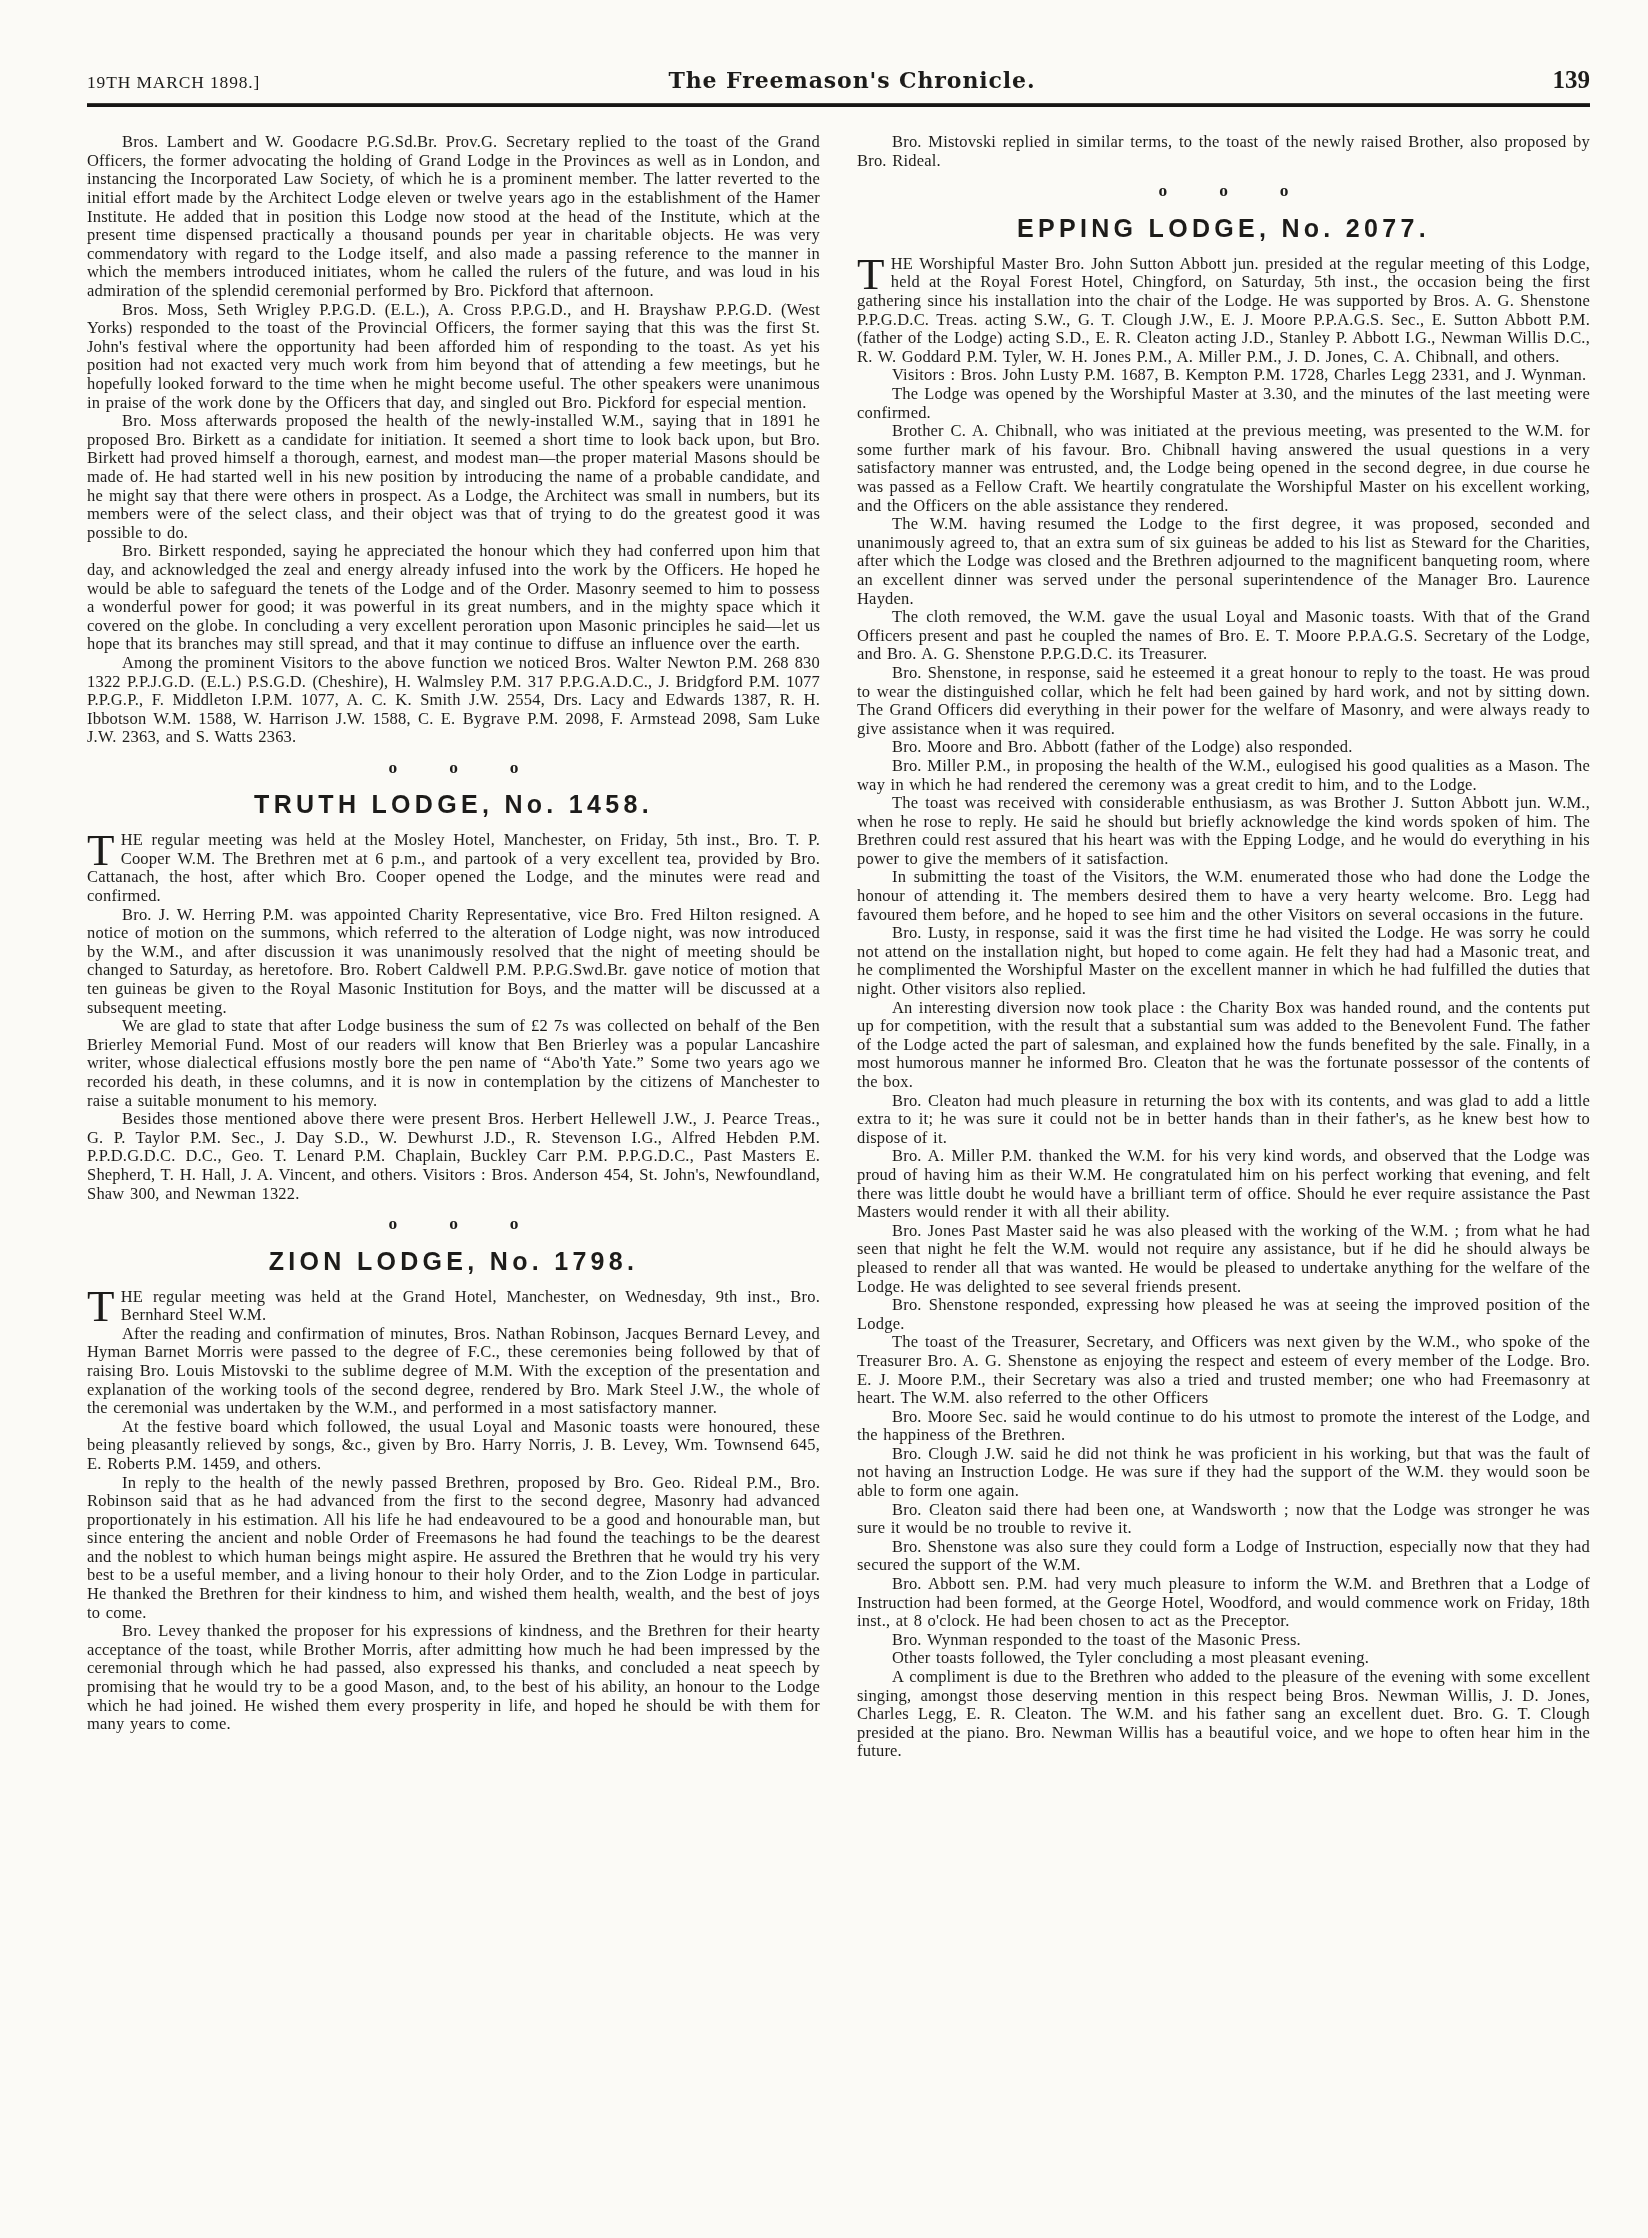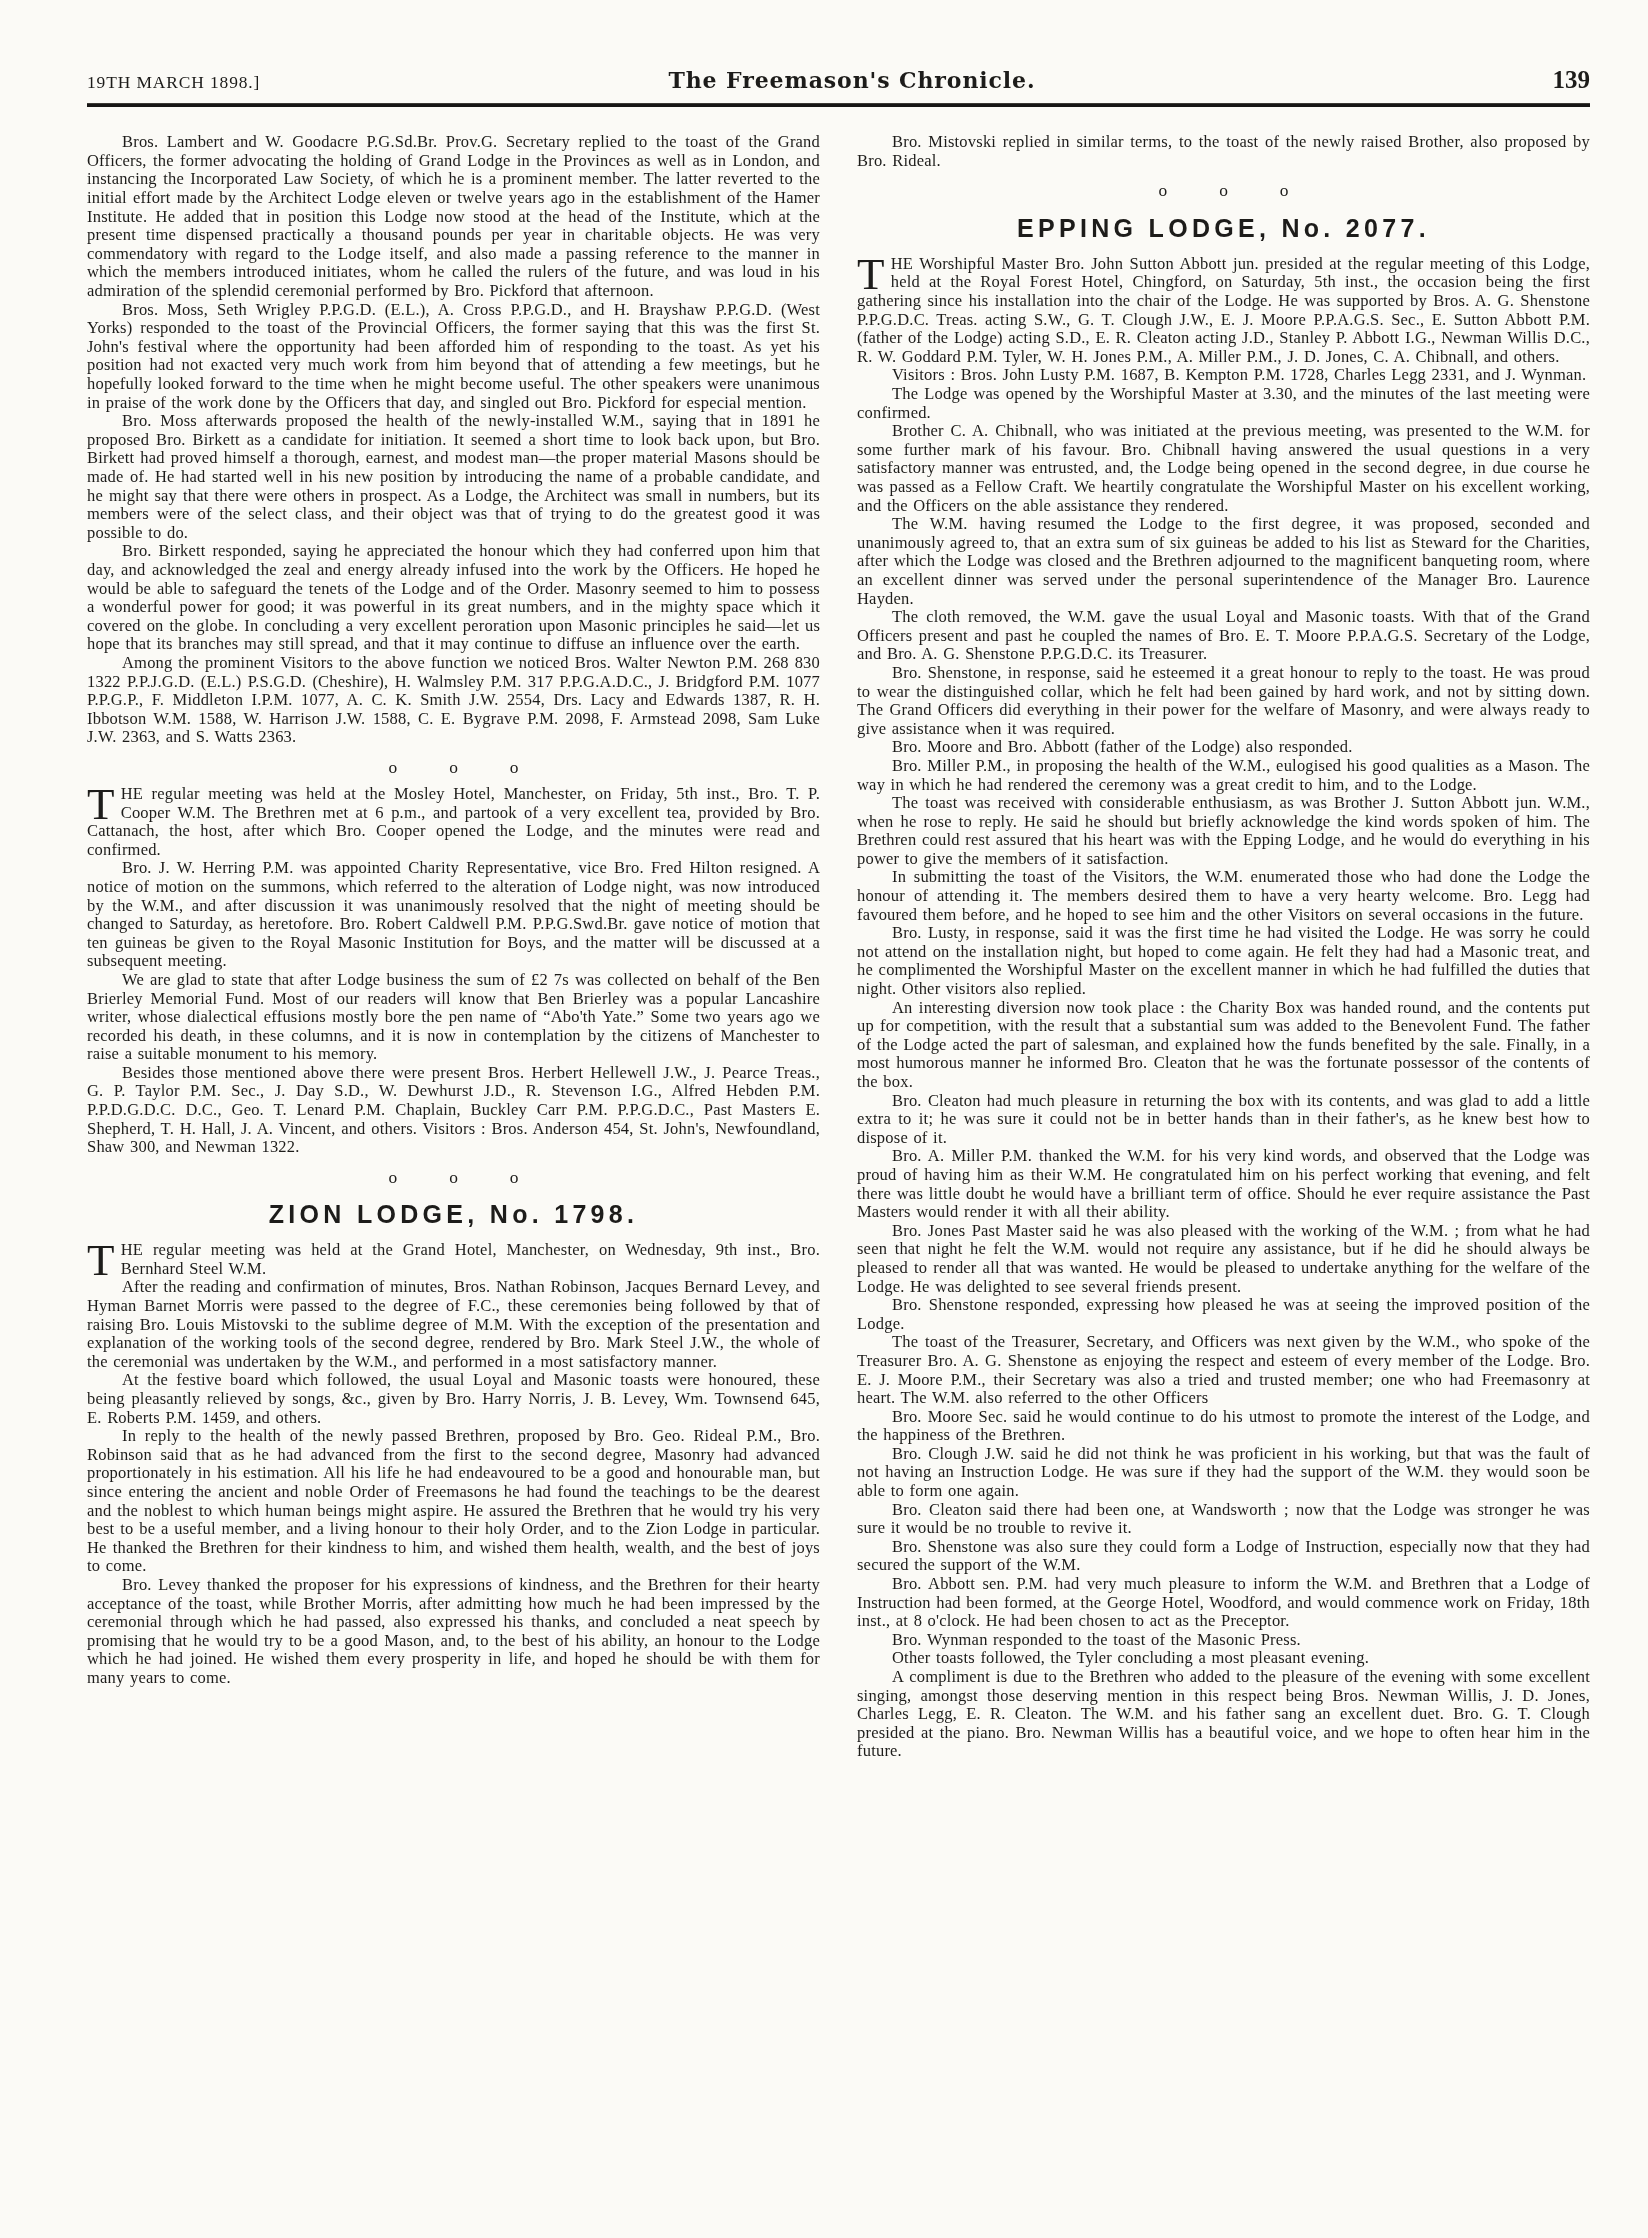--- a/index.html
+++ b/index.html
@@ -84,21 +84,21 @@
     font-weight:600;
     font-size:25px;
     letter-spacing:4.3px;
     text-align:center;
     text-indent:0;
     margin:14px 0 12px 0;
   }
   .separator{
     text-align:center;
     font-size:17.4px;
-    font-weight:400;
+    font-weight:700;
     margin:12px 0 8.7px 0;
     line-height:17.4px;
   }
   .separator span{
     margin:0 26px;
   }
 </style>
 </head>
 <body>
 
@@ -110,20 +110,21 @@
   </header>
   <div class="rule"></div>
   <main class="columns">
     <section class="col">
         <p class="para">Bros. Lambert and W. Goodacre P.G.Sd.Br. Prov.G. Secretary replied to the toast of the Grand Officers, the former advocating the holding of Grand Lodge in the Provinces as well as in London, and instancing the Incorporated Law Society, of which he is a prominent member. The latter reverted to the initial effort made by the Architect Lodge eleven or twelve years ago in the establishment of the Hamer Institute. He added that in position this Lodge now stood at the head of the Institute, which at the present time dispensed practically a thousand pounds per year in charitable objects. He was very commendatory with regard to the Lodge itself, and also made a passing reference to the manner in which the members introduced initiates, whom he called the rulers of the future, and was loud in his admiration of the splendid ceremonial performed by Bro. Pickford that afternoon.</p>
         <p class="para">Bros. Moss, Seth Wrigley P.P.G.D. (E.L.), A. Cross P.P.G.D., and H. Brayshaw P.P.G.D. (West Yorks) responded to the toast of the Provincial Officers, the former saying that this was the first St. John's festival where the opportunity had been afforded him of responding to the toast. As yet his position had not exacted very much work from him beyond that of attending a few meetings, but he hopefully looked forward to the time when he might become useful. The other speakers were unanimous in praise of the work done by the Officers that day, and singled out Bro. Pickford for especial mention.</p>
         <p class="para">Bro. Moss afterwards proposed the health of the newly-installed W.M., saying that in 1891 he proposed Bro. Birkett as a candidate for initiation. It seemed a short time to look back upon, but Bro. Birkett had proved himself a thorough, earnest, and modest man—the proper material Masons should be made of. He had started well in his new position by introducing the name of a probable candidate, and he might say that there were others in prospect. As a Lodge, the Architect was small in numbers, but its members were of the select class, and their object was that of trying to do the greatest good it was possible to do.</p>
         <p class="para">Bro. Birkett responded, saying he appreciated the honour which they had conferred upon him that day, and acknowledged the zeal and energy already infused into the work by the Officers. He hoped he would be able to safeguard the tenets of the Lodge and of the Order. Masonry seemed to him to possess a wonderful power for good; it was powerful in its great numbers, and in the mighty space which it covered on the globe. In concluding a very excellent peroration upon Masonic principles he said—let us hope that its branches may still spread, and that it may continue to diffuse an influence over the earth.</p>
         <p class="para">Among the prominent Visitors to the above function we noticed Bros. Walter Newton P.M. 268 830 1322 P.P.J.G.D. (E.L.) P.S.G.D. (Cheshire), H. Walmsley P.M. 317 P.P.G.A.D.C., J. Bridgford P.M. 1077 P.P.G.P., F. Middleton I.P.M. 1077, A. C. K. Smith J.W. 2554, Drs. Lacy and Edwards 1387, R. H. Ibbotson W.M. 1588, W. Harrison J.W. 1588, C. E. Bygrave P.M. 2098, F. Armstead 2098, Sam Luke J.W. 2363, and S. Watts 2363.</p>
         <div class="separator"><span>o</span><span>o</span><span>o</span></div>
+        <h2 class="lodge-heading">TRUTH LODGE, No. 1458.</h2>
         <p class="para drop"><span class="dropcap">T</span>HE regular meeting was held at the Mosley Hotel, Manchester, on Friday, 5th inst., Bro. T. P. Cooper W.M. The Brethren met at 6 p.m., and partook of a very excellent tea, provided by Bro. Cattanach, the host, after which Bro. Cooper opened the Lodge, and the minutes were read and confirmed.</p>
         <p class="para">Bro. J. W. Herring P.M. was appointed Charity Representative, vice Bro. Fred Hilton resigned. A notice of motion on the summons, which referred to the alteration of Lodge night, was now introduced by the W.M., and after discussion it was unanimously resolved that the night of meeting should be changed to Saturday, as heretofore. Bro. Robert Caldwell P.M. P.P.G.Swd.Br. gave notice of motion that ten guineas be given to the Royal Masonic Institution for Boys, and the matter will be discussed at a subsequent meeting.</p>
         <p class="para">We are glad to state that after Lodge business the sum of £2 7s was collected on behalf of the Ben Brierley Memorial Fund. Most of our readers will know that Ben Brierley was a popular Lancashire writer, whose dialectical effusions mostly bore the pen name of “Abo'th Yate.” Some two years ago we recorded his death, in these columns, and it is now in contemplation by the citizens of Manchester to raise a suitable monument to his memory.</p>
         <p class="para">Besides those mentioned above there were present Bros. Herbert Hellewell J.W., J. Pearce Treas., G. P. Taylor P.M. Sec., J. Day S.D., W. Dewhurst J.D., R. Stevenson I.G., Alfred Hebden P.M. P.P.D.G.D.C. D.C., Geo. T. Lenard P.M. Chaplain, Buckley Carr P.M. P.P.G.D.C., Past Masters E. Shepherd, T. H. Hall, J. A. Vincent, and others. Visitors : Bros. Anderson 454, St. John's, Newfoundland, Shaw 300, and Newman 1322.</p>
         <div class="separator"><span>o</span><span>o</span><span>o</span></div>
         <h2 class="lodge-heading">ZION LODGE, No. 1798.</h2>
         <p class="para drop"><span class="dropcap">T</span>HE regular meeting was held at the Grand Hotel, Manchester, on Wednesday, 9th inst., Bro. Bernhard Steel W.M.</p>
         <p class="para">After the reading and confirmation of minutes, Bros. Nathan Robinson, Jacques Bernard Levey, and Hyman Barnet Morris were passed to the degree of F.C., these ceremonies being followed by that of raising Bro. Louis Mistovski to the sublime degree of M.M. With the exception of the presentation and explanation of the working tools of the second degree, rendered by Bro. Mark Steel J.W., the whole of the ceremonial was undertaken by the W.M., and performed in a most satisfactory manner.</p>
         <p class="para">At the festive board which followed, the usual Loyal and Masonic toasts were honoured, these being pleasantly relieved by songs, &amp;c., given by Bro. Harry Norris, J. B. Levey, Wm. Townsend 645, E. Roberts P.M. 1459, and others.</p>
         <p class="para">In reply to the health of the newly passed Brethren, proposed by Bro. Geo. Rideal P.M., Bro. Robinson said that as he had advanced from the first to the second degree, Masonry had advanced proportionately in his estimation. All his life he had endeavoured to be a good and honourable man, but since entering the ancient and noble Order of Freemasons he had found the teachings to be the dearest and the noblest to which human beings might aspire. He assured the Brethren that he would try his very best to be a useful member, and a living honour to their holy Order, and to the Zion Lodge in particular. He thanked the Brethren for their kindness to him, and wished them health, wealth, and the best of joys to come.</p>

